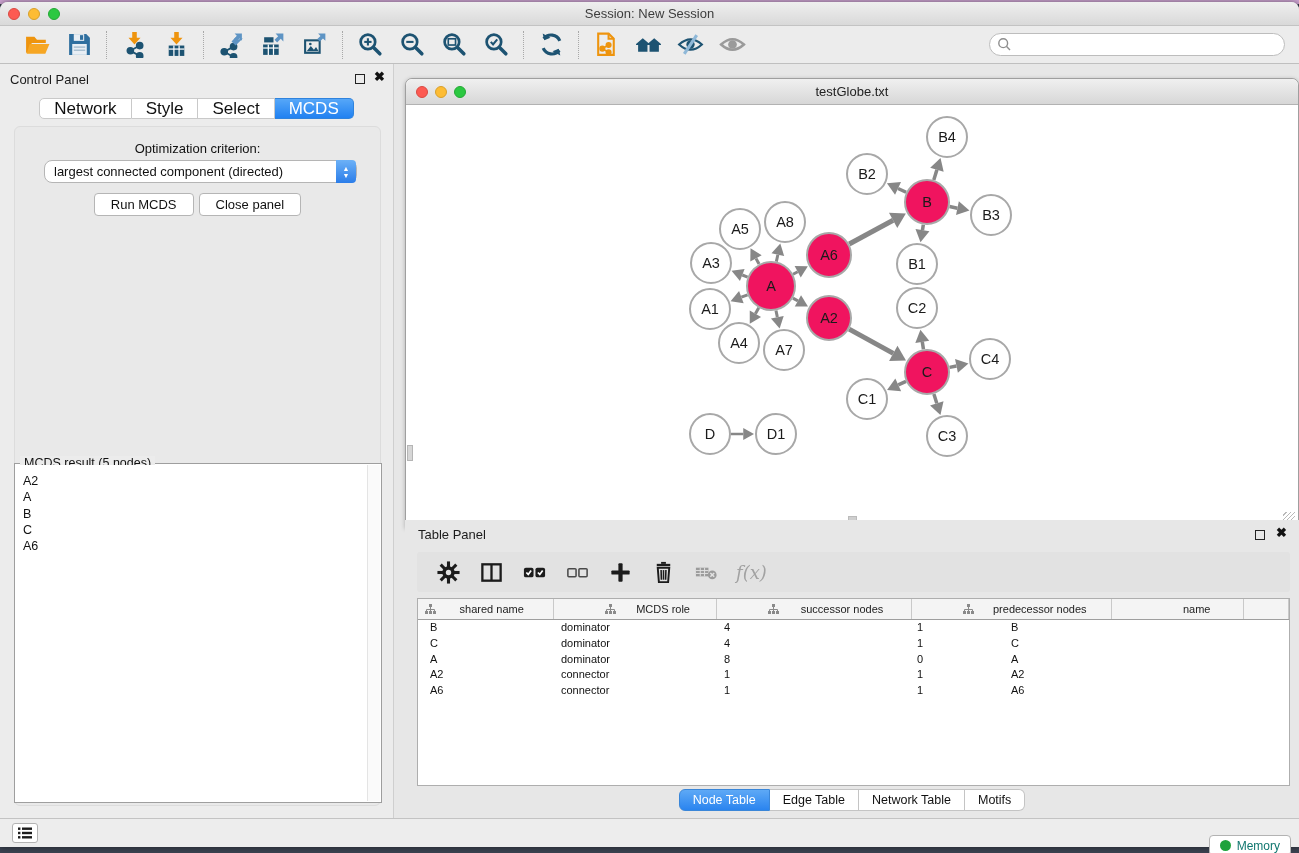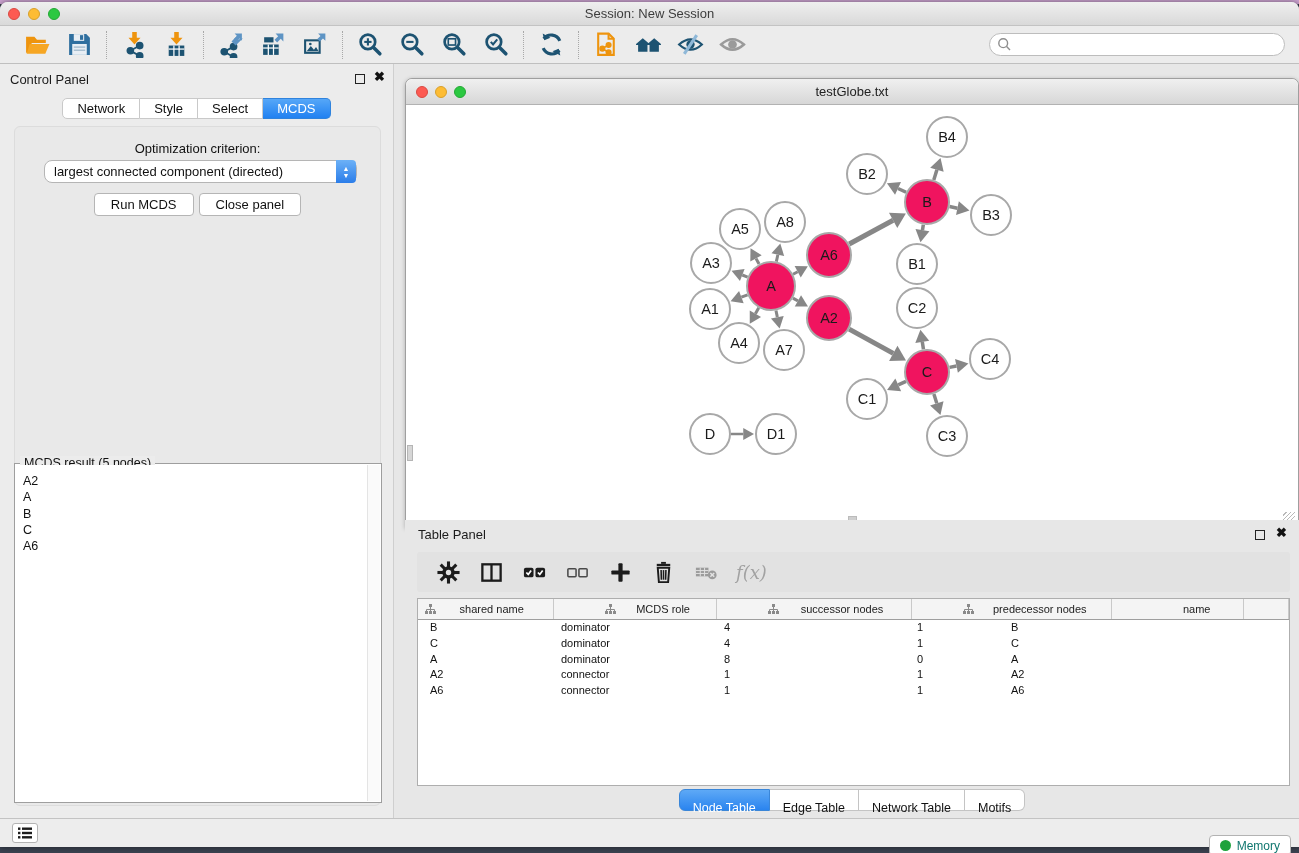--- a/index.html
+++ b/index.html
@@ -34,21 +34,21 @@
   .search-glass { position:absolute; left:8px; top:4px; }
 
   
   .control-panel { position:absolute; left:0; top:62px; width:394px; bottom:29px; background:#ececec;
     border-right:1px solid #cfcfcf; }
   .cp-header { position:absolute; top:8px; left:10px; font-size:13px; color:#1c1c1c; }
   .panel-float { position:absolute; top:10px; width:10px; height:10px; border:1.5px solid #222; cursor:pointer; }
   .panel-close { position:absolute; top:6px; font-size:13px; font-weight:bold; color:#111; cursor:pointer; line-height:14px;}
   .cp-float { right:28px; } .cp-close { right:8px; }
   .cp-tabs { position:absolute; top:34px; left:0; width:100%; display:flex; justify-content:center; }
-  .cp-tab { height:21px; line-height:20px; padding:0 14px; font-size:13px; background:#fff;
+  .cp-tab { height:21px; line-height:20px; padding:0 14px; font-size:17px; background:#fff;
     border:1px solid #c9c9c9; border-left:none; color:#111; cursor:pointer; }
   .cp-tab:first-child { border-left:1px solid #c9c9c9; border-radius:5px 0 0 5px; }
   .cp-tab:last-child { border-radius:0 5px 5px 0; }
   .cp-tab.active { background:linear-gradient(#56a7f8,#2181f1); color:#fff; border-color:#2f83dd; }
   .cp-card { position:absolute; left:14px; top:62px; width:367px; height:680px; background:#e9e9e9;
     border:1px solid #dcdcdc; border-radius:6px; }
   .opt-label { position:absolute; top:14px; width:100%; text-align:center; font-size:13px; color:#111; }
   .dropdown { position:absolute; left:29px; top:33px; width:313px; height:23px; background:#fff;
     border:1px solid #b5b5b5; border-radius:8px; font-size:13px; color:#111; line-height:21px;
     padding-left:9px; cursor:pointer; }
@@ -97,21 +97,21 @@
   .th .th-label { flex:1; text-align:center; padding-right:6px; }
   .th .tree-ic { margin-left:7px; }
   .tr { display:flex; height:15.8px; }
   .td { font-size:11px; color:#111; line-height:15.8px; overflow:hidden; white-space:nowrap; }
   .c0{ width:137px; } .c1{ width:119px; } .c2{ width:152px; } .c3{ width:157px; } .c4{ width:88px; } .c5{ flex:1; }
   .td.c0{ padding-left:12px; } .td.c1{ padding-left:6px; }
   .td.c2{ text-align:right; padding-right:96px; } .td.c3{ text-align:right; padding-right:60px; }
   .td.c4{ padding-left:28px; }
 
   .tp-tabs { position:absolute; bottom:7px; left:0; width:100%; display:flex; justify-content:center; }
-  .tp-tab { height:22px; line-height:21px; padding:8px 13px; font-size:12.5px; background:#fff;
+  .tp-tab { height:22px; line-height:21px; padding:0 13px; font-size:12.5px; background:#fff;
     border:1px solid #c4c4c4; border-left:none; color:#111; cursor:pointer; }
   .tp-tab:first-child { border-left:1px solid #c4c4c4; border-radius:6px 0 0 6px; }
   .tp-tab:last-child { border-radius:0 6px 6px 0; }
   .tp-tab.active { background:linear-gradient(#5ea9f6,#2a84ef); color:#fff; border-color:#3a86d8; }
 
   
   .statusbar { position:absolute; left:0; right:0; bottom:0; height:29px; background:#ededed;
     border-top:1px solid #c3c3c3; }
   .list-btn { position:absolute; left:12px; top:4px; width:26px; height:20px; background:#fff;
     border:1px solid #b3b3b3; border-radius:3px; display:flex; align-items:center; justify-content:center; cursor:pointer; }

